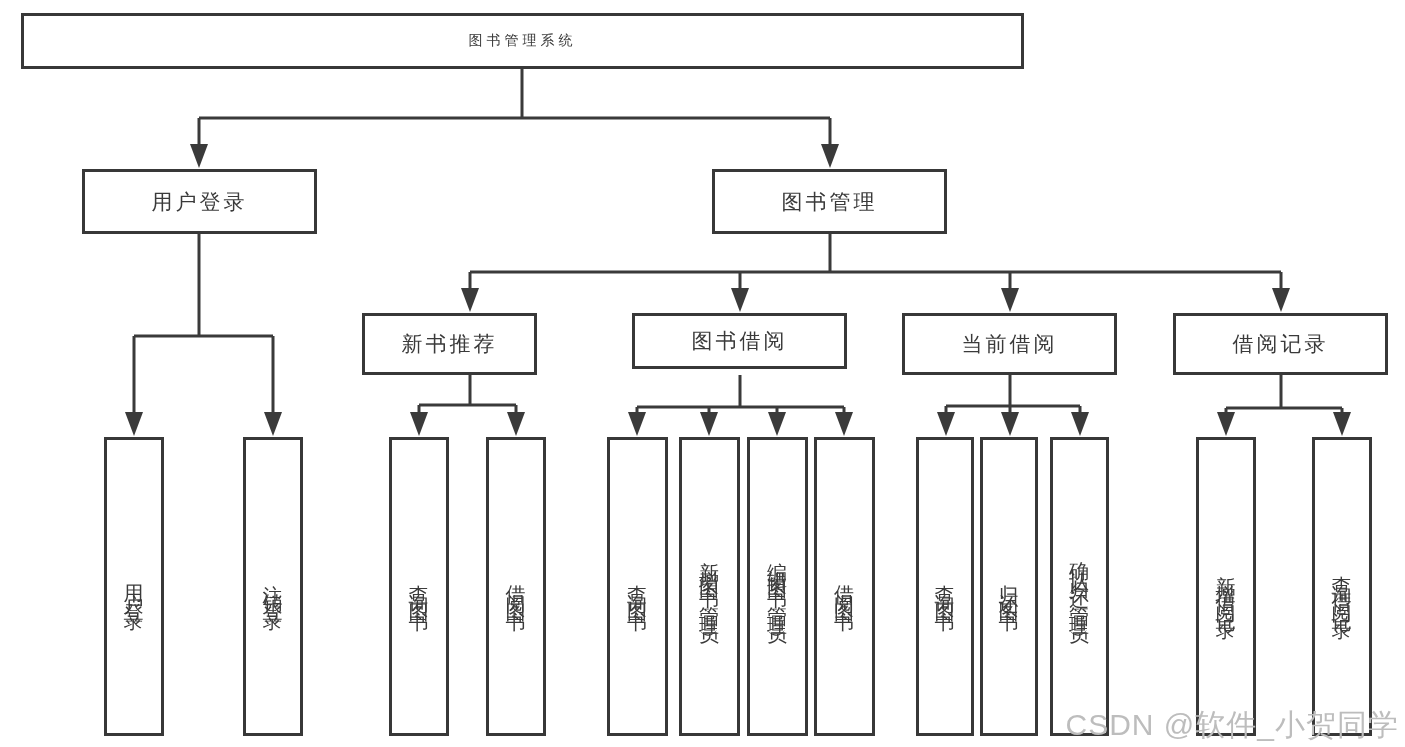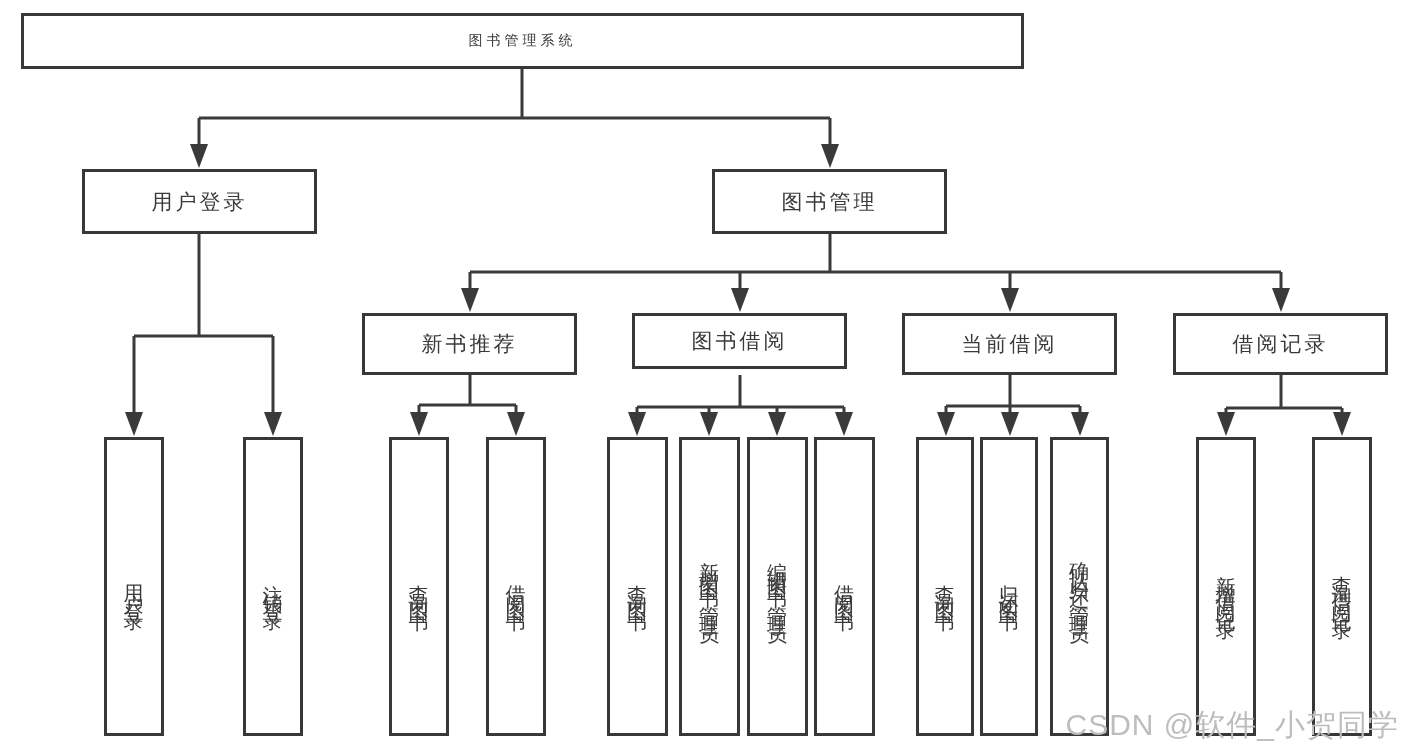--- a/index.html
+++ b/index.html
@@ -75,21 +75,21 @@
     <span class="h-label root-label">图书管理系统</span>
   </div>
 
   <div class="node" style="left:82px;top:169px;width:235px;height:65px;">
     <span class="h-label">用户登录</span>
   </div>
   <div class="node" style="left:712px;top:169px;width:235px;height:65px;justify-content:center;">
     <span class="h-label">图书管理</span>
   </div>
 
-  <div class="node" style="left:362px;top:313px;width:215px;height:62px;">
+  <div class="node" style="left:362px;top:313px;width:175px;height:62px;">
     <span class="h-label">新书推荐</span>
   </div>
   <div class="node" style="left:632px;top:313px;width:215px;height:56px;">
     <span class="h-label">图书借阅</span>
   </div>
   <div class="node" style="left:902px;top:313px;width:215px;height:62px;">
     <span class="h-label">当前借阅</span>
   </div>
   <div class="node" style="left:1173px;top:313px;width:215px;height:62px;">
     <span class="h-label">借阅记录</span>

